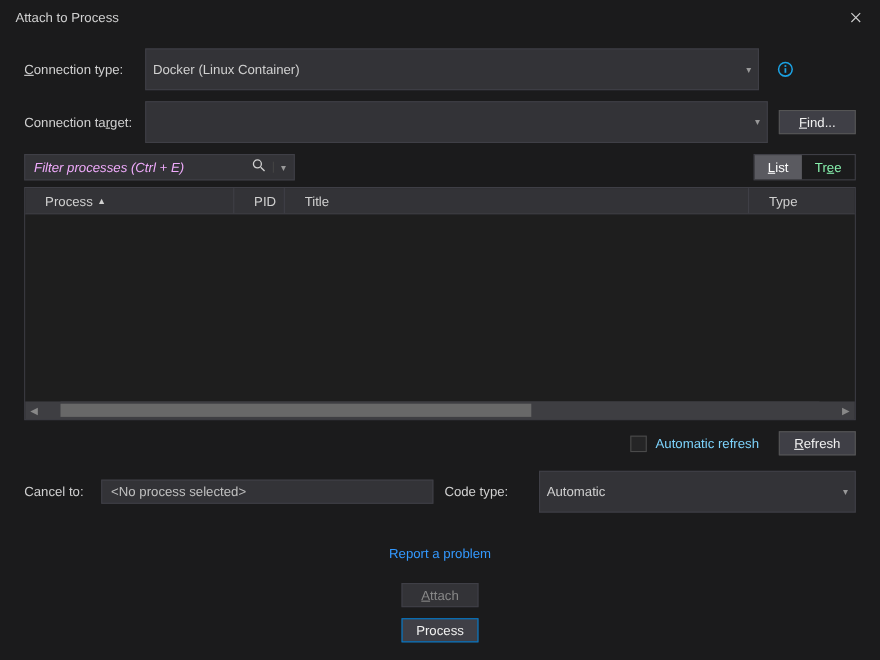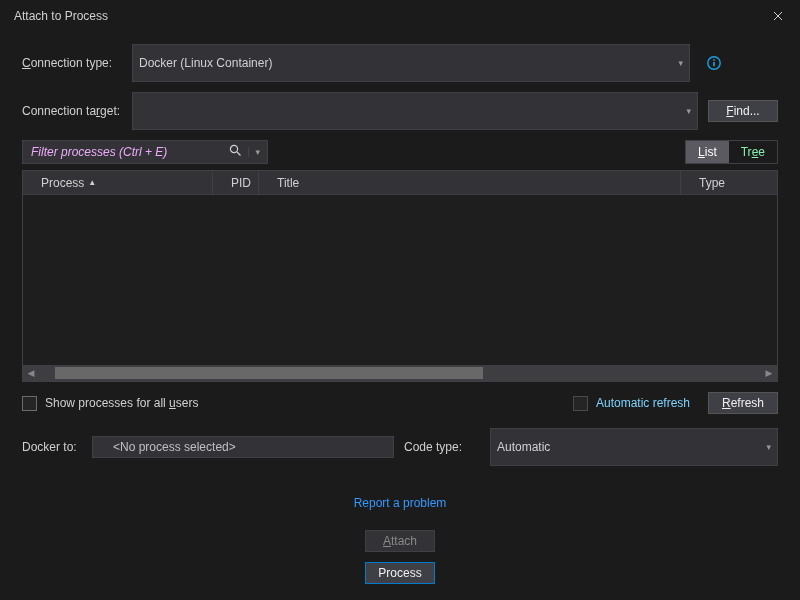--- a/index.html
+++ b/index.html
@@ -51,21 +51,21 @@
 .grid-scroll-h .thumb { position:absolute; left:0; width:62%; height:12px; top:2px; background:#686868; }
 .grid-scroll-h .arrow { width:16px; height:16px; display:flex; align-items:center; justify-content:center; color:#888; font-size:9px; }
 
 .options-row { display:flex; align-items:center; margin-bottom: 14px; gap: 18px; }
 .checkbox { display:flex; align-items:center; gap:8px; cursor:pointer; }
 .checkbox .box { width:15px; height:15px; border:1px solid #6b6b6b; background:#252526; }
 .checkbox.disabled { color:#7dd3fc; }
 .checkbox.disabled .box { border-color:#4a4a4a; }
 
 .attach-row { display:flex; align-items:center; gap:10px; margin-bottom: 20px; }
-.textfield { background:#333337; border:1px solid #3f3f46; height:22px; padding:0 20px; display:flex; align-items:center; color:#c0c0c0; }
+.textfield { background:#333337; border:1px solid #3f3f46; height:22px; padding:0 8px; display:flex; align-items:center; color:#c0c0c0; }
 .attach-field { width: 302px; }
 .codetype-combo { flex:1;margin-left:12px; }
 
 .footer { display:flex; align-items:center; padding: 0 22px 16px 22px; gap: 10px; flex-direction: column; }
 .link { color:#3399ff; cursor:pointer; }
 .spacer { flex:1; }
 </style>
 </head>
 <body>
 
@@ -135,34 +135,30 @@
     <div class="grid-scroll-h">
       <div class="arrow">◀</div>
       <div class="track">
           <div class="thumb"></div>
         </div>
       <div class="arrow">▶</div>
     </div>
   </div>
 
   <div class="options-row">
-    <label class="checkbox">
-      <span class="box"></span>
-      <span>Show processes for all <span class="underline">u</span>sers</span>
-    </label>
     <div class="spacer"></div>
     <label class="checkbox disabled">
       <span class="box"></span>
       <span>Automatic refresh</span>
     </label>
     <button class="btn"><span class="underline">R</span>efresh</button>
   </div>
 
   <div class="attach-row">
-    <div style="width:60px">Docker to:</div>
+    <div style="width:60px">Cancel to:</div>
     <div class="textfield attach-field">
       <span>&lt;No process selected&gt;</span>
     </div>
     <div style="width:64px">Code type:</div>
     <div class="combo codetype-combo">
       <span>Automatic</span>
       <span class="caret">▾</span>
     </div>
   </div>
 

